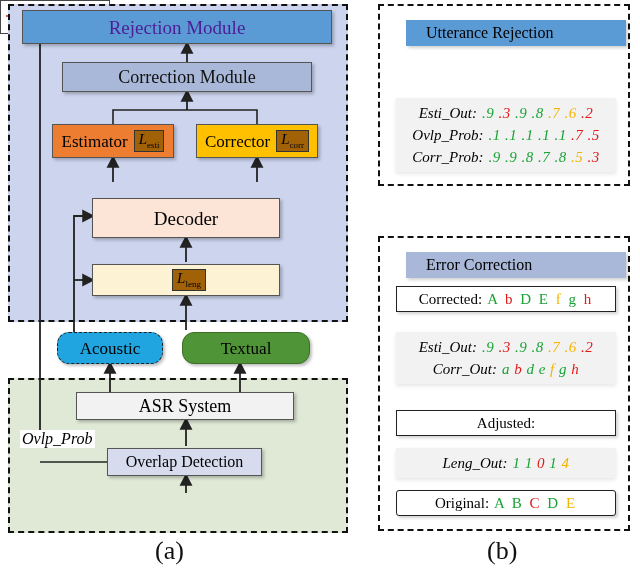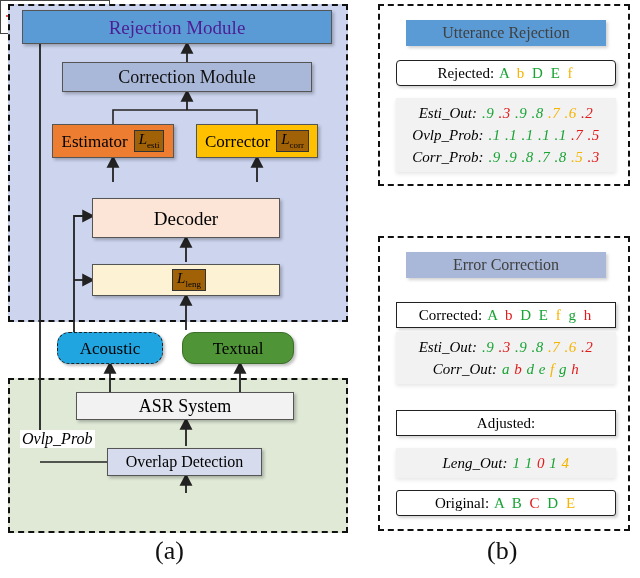--- a/index.html
+++ b/index.html
@@ -20,21 +20,21 @@
   .blockbox span{display:block;line-height:1;}
 
   #rejection-module{left:22px;top:10px;width:310px;height:34px;background:#5b9bd5;font-size:19px;color:#4c1d95;}
   #correction-module{left:62px;top:62px;width:250px;height:30px;background:#a9b8d8;font-size:18px;color:#111;}
   #estimator-block{left:52px;top:124px;width:122px;height:34px;background:#ed7d31;font-size:17px;}
   #corrector-block{left:196px;top:124px;width:122px;height:34px;background:#ffc000;font-size:17px;}
   #decoder-block{left:92px;top:198px;width:188px;height:40px;background:#fce4d6;font-size:19px;}
   #length-predictor{left:92px;top:264px;width:188px;height:32px;background:#fdf3d4;font-size:17px;}
   #acoustic-block{left:57px;top:332px;width:106px;height:32px;background:#21a5e0;font-size:17px;
      border-radius:12px;border:1.6px dashed #222;}
-  #textual-block{left:182px;top:332px;width:112px;height:32px;background:#4f9436;font-size:17px;
+  #textual-block{left:182px;top:332px;width:128px;height:32px;background:#4f9436;font-size:17px;
      border-radius:12px;border:1.6px solid #3c7029;}
   #asr-system{left:76px;top:392px;width:218px;height:28px;background:#f2f2f2;font-size:18px;}
   #overlap-detection{left:107px;top:448px;width:155px;height:28px;background:#d6dced;font-size:16px;}
   #waveform-box{left:132px;top:495px;width:108px;height:32px;background:#ffffff;border:1.4px solid #444;}
 
   .lossbadge{display:inline-flex;align-items:center;justify-content:center;background:#a16207;
     border:1.4px solid #333;padding:1px 4px;margin-left:6px;font-size:14px;line-height:1;}
   .lossbadge i{font-family:"Liberation Serif",serif;font-style:italic;font-size:15px;}
   .lossbadge sub{font-size:9px;font-style:normal;}
 
@@ -42,21 +42,21 @@
      background:#ffffff;padding:0 2px;white-space:nowrap;}
 
   
   svg.wires{position:absolute;left:0;top:0;width:640px;height:578px;pointer-events:none;}
 
   
   #right-top-region{left:378px;top:4px;width:252px;height:182px;}
   #right-bottom-region{left:378px;top:236px;width:252px;height:295px;}
 
   .hdrbar{position:absolute;left:26px;width:200px;height:26px;display:flex;align-items:center;
-     justify-content:center;font-size:16px;color:#404040;box-shadow:2px 2px 3px rgba(0,0,0,.18);}
+     justify-content:flex-start;font-size:16px;color:#000000;box-shadow:2px 2px 3px rgba(0,0,0,.18);padding-left:20px;}
   #utterance-rejection-header{top:14px;background:#5b9bd5;}
   #error-correction-header{top:14px;background:#a9b8d8;}
 
   .rowbox{position:absolute;left:16px;width:220px;box-sizing:border-box;
      display:flex;align-items:center;justify-content:center;font-size:15px;
      background:#ffffff;border:1.5px solid #222;height:26px;
      box-shadow:2px 2px 3px rgba(0,0,0,.18);}
   .greybox{position:absolute;left:16px;width:220px;box-sizing:border-box;background:#f2f2f2;
      box-shadow:0 2px 4px rgba(0,0,0,.10);}
   .kv{display:flex;align-items:center;justify-content:center;height:22px;font-size:15px;}
@@ -210,45 +210,41 @@
       <line x1="81" y1="12" x2="81" y2="18"></line>
         <line x1="84" y1="10" x2="84" y2="20"></line>
     </g>
   </svg>
 </div>
 
 <div class="panel dashed" id="right-top-region">
   <div class="hdrbar" id="utterance-rejection-header">
     <span>Utterance Rejection</span>
   </div>
-  <div class="rowbox" style="top:54px;border-radius:4px;">
-    <span class="lbl">Rejected:</span>
-    <span class="seq"><span class="g">A</span> <span class="o">b</span> <span class="g">D</span> <span class="g">E</span> <span class="o">f</span></span>
-  </div>
   <div class="greybox" style="top:92px;height:74px;padding-top:4px;">
     <div class="kv">
       <span class="key">Esti_Out:</span>
       <span class="val"><span class="g">.9</span> <span class="r">.3</span> <span class="g">.9</span> <span class="g">.8</span> <span class="o">.7</span> <span class="o">.6</span> <span class="r">.2</span></span>
     </div>
     <div class="kv">
       <span class="key">Ovlp_Prob:</span>
       <span class="val"><span class="g">.1</span> <span class="g">.1</span> <span class="g">.1</span> <span class="g">.1</span> <span class="g">.1</span> <span class="r">.7</span> <span class="r">.5</span></span>
     </div>
     <div class="kv">
       <span class="key">Corr_Prob:</span>
       <span class="val"><span class="g">.9</span> <span class="g">.9</span> <span class="g">.8</span> <span class="g">.7</span> <span class="g">.8</span> <span class="o">.5</span> <span class="r">.3</span></span>
     </div>
   </div>
 </div>
 
 <div class="panel dashed" id="right-bottom-region">
   <div class="hdrbar" id="error-correction-header">
     <span>Error Correction</span>
   </div>
-  <div class="rowbox" style="top:64px;">
+  <div class="rowbox" style="top:48px;">
     <span class="lbl">Corrected:</span>
     <span class="seq"><span class="g">A</span> <span class="r">b</span> <span class="g">D</span> <span class="g">E</span> <span class="o">f</span> <span class="g">g</span> <span class="r">h</span></span>
   </div>
   <div class="greybox" style="top:94px;height:52px;padding-top:4px;">
     <div class="kv">
       <span class="key">Esti_Out:</span>
       <span class="val"><span class="g">.9</span> <span class="r">.3</span> <span class="g">.9</span> <span class="g">.8</span> <span class="o">.7</span> <span class="o">.6</span> <span class="r">.2</span></span>
     </div>
     <div class="kv">
       <span class="key">Corr_Out:</span>

